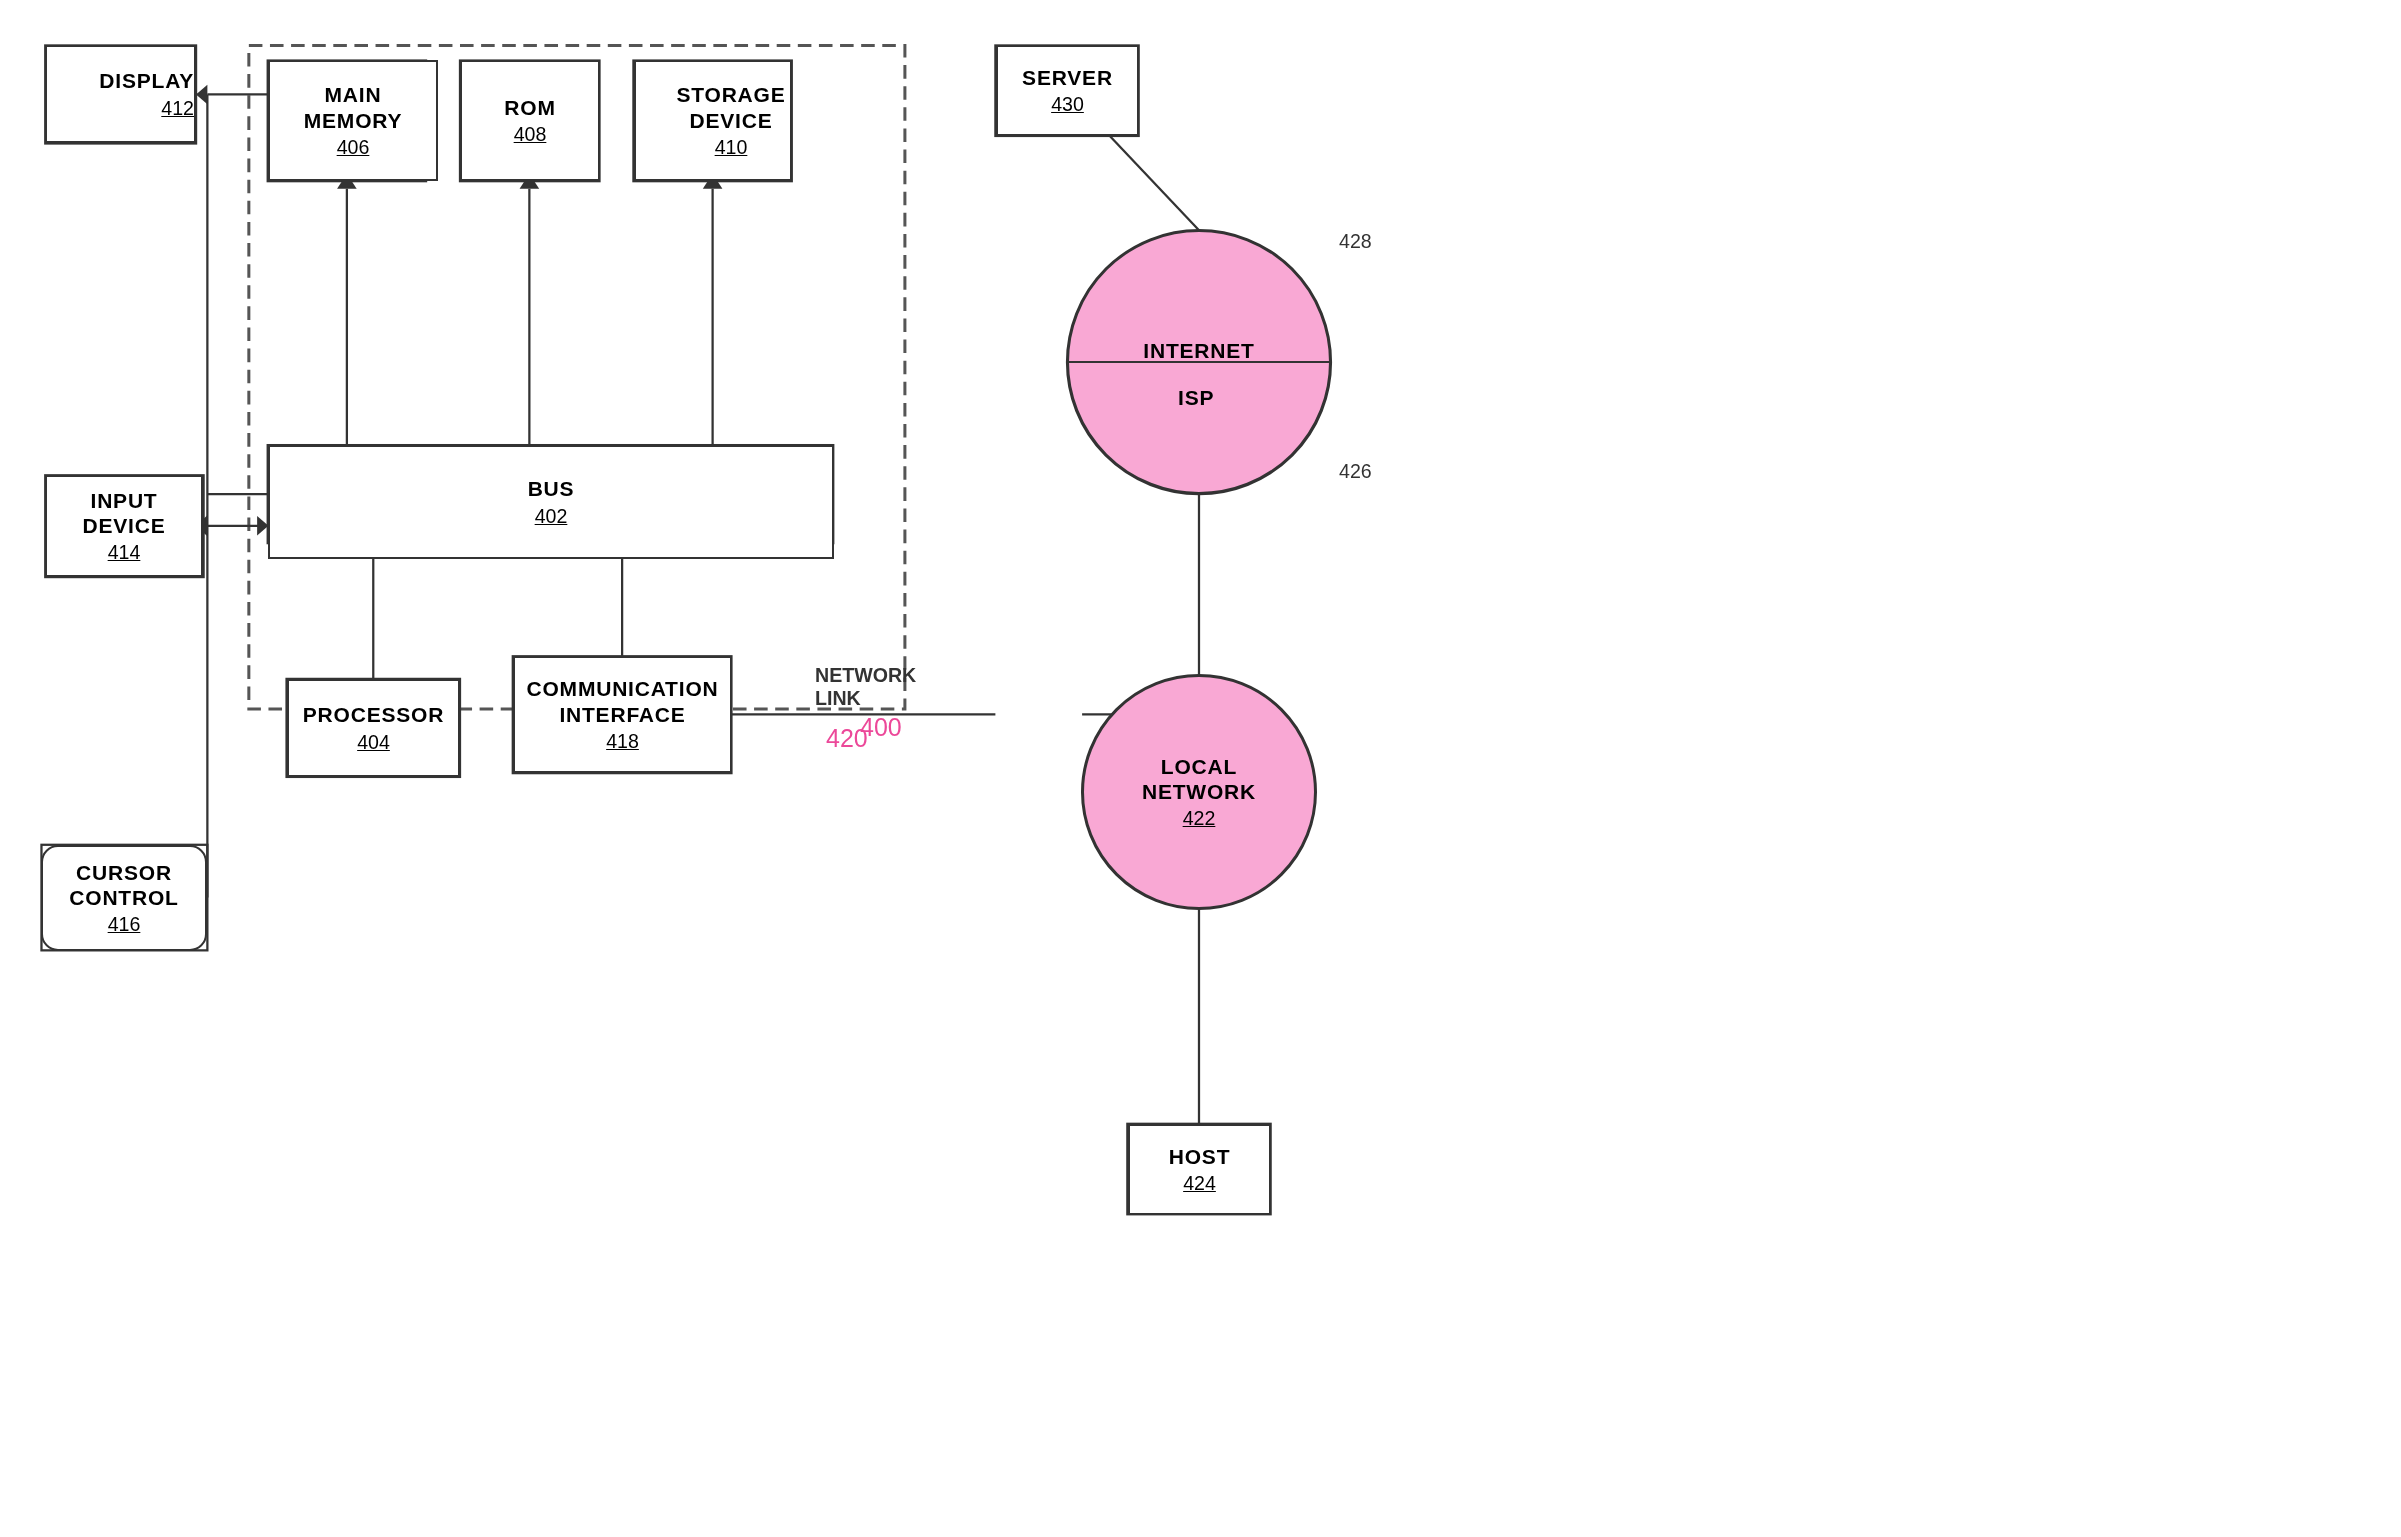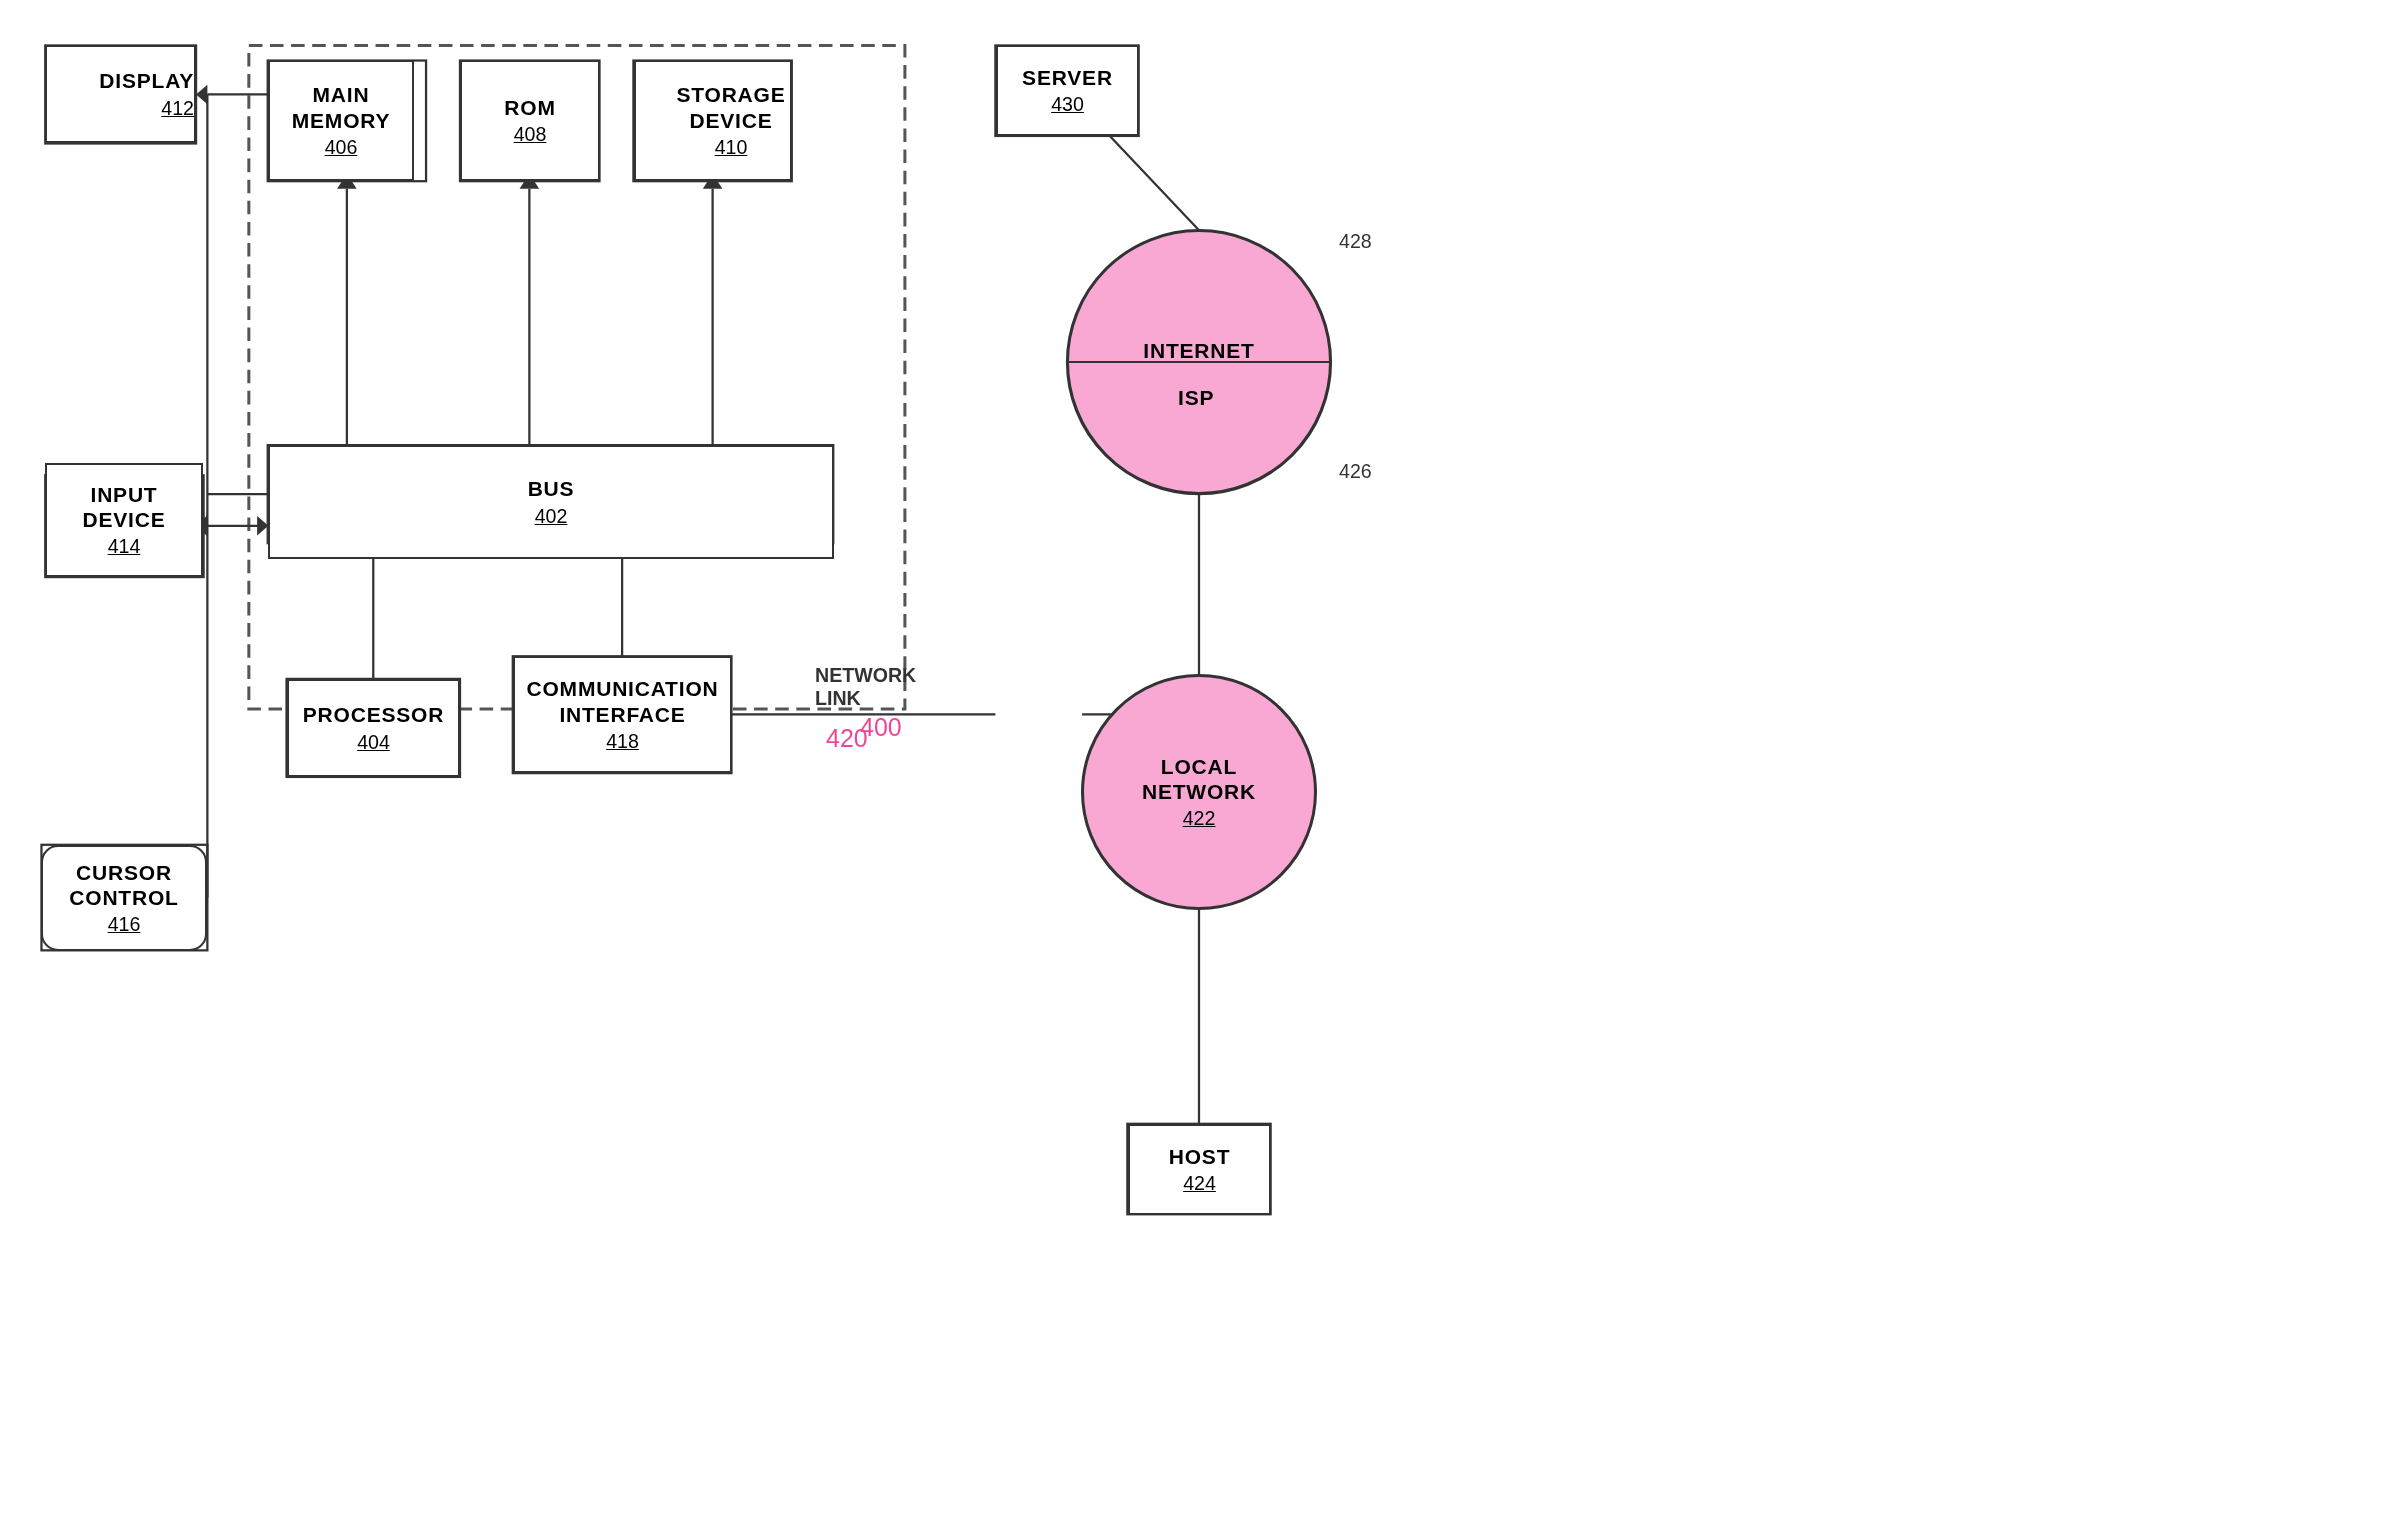--- a/index.html
+++ b/index.html
@@ -169,33 +169,33 @@
 
     <line x1="1590" y1="895" x2="1590" y2="1000" stroke="#333" stroke-width="0"></line>
 
   </svg>
 
   <div class="box" style="left:45px; top:45px; width:151px; height:98px;align-items:flex-end;">
     <span class="box-label">DISPLAY</span>
     <span class="box-number">412</span>
   </div>
 
-  <div class="box" style="left:45px; top:463px; width:158px; height:114px;">
+  <div class="box" style="left:45px; top:475px; width:158px; height:102px;">
     <span class="box-label">INPUT DEVICE</span>
     <span class="box-number">414</span>
   </div>
 
   <div class="box" style="left:41px; top:845px; width:166px; height:106px;border-radius:17px;">
     <span class="box-label">CURSOR<br>CONTROL</span>
     <span class="box-number">416</span>
   </div>
 
   <span class="ref-label-underline" style="left:860px; top:713px;">400</span>
 
-  <div class="box" style="left:268px; top:60px; width:146px; height:121px;">
+  <div class="box" style="left:268px; top:60px; width:170px; height:121px;">
     <span class="box-label">MAIN<br>MEMORY</span>
     <span class="box-number">406</span>
   </div>
 
   <div class="box" style="left:460px; top:60px; width:140px; height:121px;">
     <span class="box-label">ROM</span>
     <span class="box-number">408</span>
   </div>
 
   <div class="box" style="left:634px; top:60px; width:158px; height:121px;padding-left:36px;">

